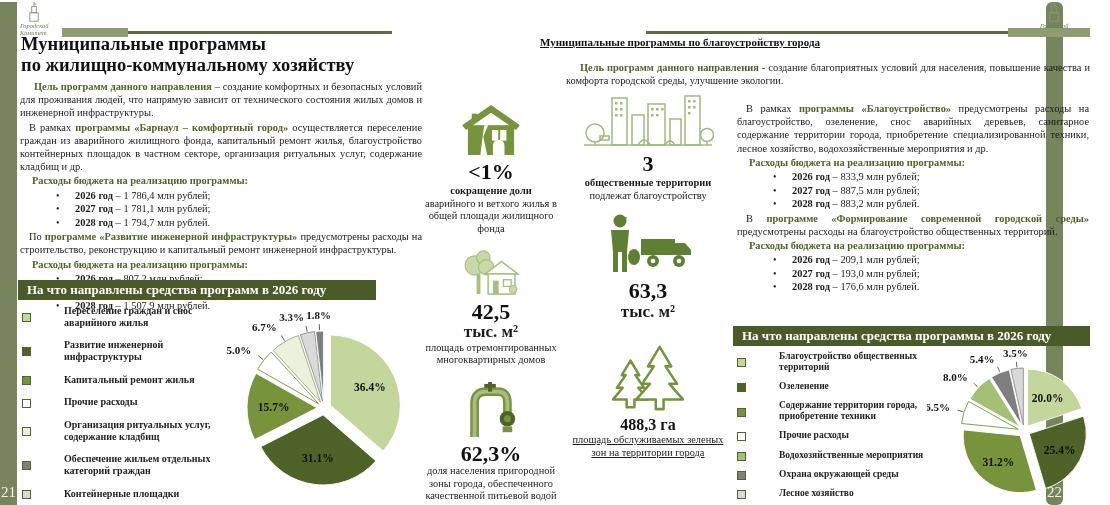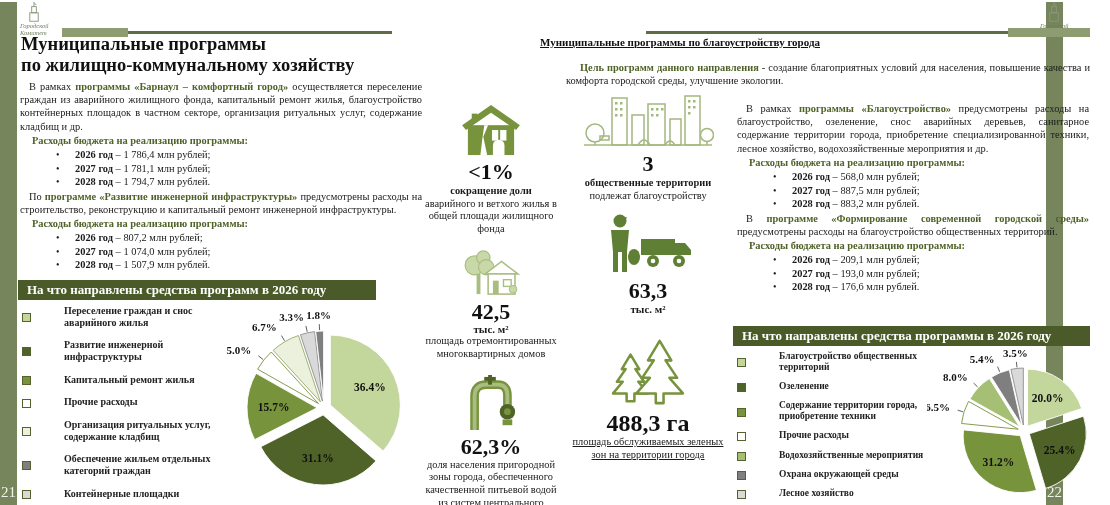--- a/index.html
+++ b/index.html
@@ -47,21 +47,21 @@
   .pie-label-in{font:bold 11.5px "Liberation Serif","DejaVu Serif",serif;fill:#101010;}
   .pie-label-out{font:bold 11px "Liberation Serif","DejaVu Serif",serif;fill:#101010;}
   .leader{stroke:#4d4d4d;stroke-width:0.9;fill:none;}
   
   .stats{position:absolute;display:flex;flex-direction:column;align-items:center;text-align:center;}
   .stats-l{left:424px;top:88px;width:134px;}
   .stats-r{left:558px;top:88px;width:180px;}
   .stat{display:flex;flex-direction:column;align-items:center;}
   .stat .icon{display:block;}
   .stat-val{font-size:22px;font-weight:bold;color:#111;line-height:1.05;margin-top:4px;}
-  .stat-unit{font-size:11px;font-weight:bold;line-height:1.1;}
+  .stat-unit{font-size:17px;font-weight:bold;line-height:1.1;}
   .stat-bold{font-size:10.4px;font-weight:bold;line-height:1.22;margin-top:2px;}
   .stat-text{font-size:10.4px;line-height:1.22;}
 </style>
 </head>
 <body>
 
 <div id="canvas">
 
   <div class="vbar" style="left:0;">
     <div class="pagenum">21</div>
@@ -74,21 +74,21 @@
         <rect x="4.5" y="14" width="11" height="11"></rect>
           <line x1="10" y1="2" x2="13" y2="3.5"></line>
       </g>
     </svg>
     <span class="lg1">Городской</span>
     <span class="lg2">Комитет</span>
   </div>
   <div class="thick" style="left:62px;top:28px;width:66px;"></div>
   <div class="thin" style="left:128px;top:31px;width:264px;"></div>
 
-  <div class="vbar" style="left:1046px;">
+  <div class="vbar" style="left:1046px;border-radius:6px;">
     <div class="pagenum">22</div>
   </div>
   <div class="logo" style="left:1040px;">
     <svg width="16" height="20" viewBox="0 0 20 26">
       <g fill="none" stroke="#8a977b" stroke-width="1.2">
         <line x1="10" y1="0" x2="10" y2="6"></line>
           <rect x="7" y="6" width="6" height="8"></rect>
         <rect x="4.5" y="14" width="11" height="11"></rect>
           <line x1="10" y1="2" x2="13" y2="3.5"></line>
       </g>
@@ -98,20 +98,21 @@
   </div>
   <div class="thin" style="left:646px;top:31px;width:372px;"></div>
   <div class="thick" style="left:1008px;top:28px;width:82px;"></div>
 
   <div class="title t-left">
     <div>Муниципальные программы</div>
     <div>по жилищно-коммунальному хозяйству</div>
   </div>
 
   <div class="bodycol col-l">
+    <p class="para goal"><span class="grn">Цель программ данного направления</span><span> – создание комфортных и безопасных условий для проживания людей, что напрямую зависит от технического состояния жилых домов и инженерной инфраструктуры.</span></p>
     <p class="para"><span>В рамках </span><span class="grn">программы «Барнаул – комфортный город»</span><span> осуществляется переселение граждан из аварийного жилищного фонда, капитальный ремонт жилья, благоустройство контейнерных площадок в частном секторе, организация ритуальных услуг, содержание кладбищ и др.</span></p>
     <p class="para blabel">Расходы бюджета на реализацию программы:</p>
     <ul class="budget">
       <li><b>2026 год</b><span> – 1 786,4 млн рублей;</span></li>
       <li><b>2027 год</b><span> – 1 781,1 млн рублей;</span></li>
       <li><b>2028 год</b><span> – 1 794,7 млн рублей.</span></li>
     </ul>
     <p class="para"><span>По </span><span class="grn">программе «Развитие инженерной инфраструктуры»</span><span> предусмотрены расходы на строительство, реконструкцию и капитальный ремонт инженерной инфраструктуры.</span></p>
     <p class="para blabel">Расходы бюджета на реализацию программы:</p>
     <ul class="budget">
@@ -226,21 +227,21 @@
   <div class="title t-right">Муниципальные программы по благоустройству города</div>
 
   <div class="bodycol goal-r">
     <p class="para goal"><span class="grn">Цель программ данного направления</span><span> - создание благоприятных условий для населения, повышение качества и комфорта городской среды, улучшение экологии.</span></p>
   </div>
 
   <div class="bodycol col-r">
     <p class="para"><span>В рамках </span><span class="grn">программы «Благоустройство»</span><span> предусмотрены расходы на благоустройство, озеленение, снос аварийных деревьев, санитарное содержание территории города, приобретение специализированной техники, лесное хозяйство, водохозяйственные мероприятия и др.</span></p>
     <p class="para blabel">Расходы бюджета на реализацию программы:</p>
     <ul class="budget">
-      <li><b>2026 год</b><span> – 568,0 млн рублей;</span></li>
+      <li><b>2026 год</b><span> – 833,9 млн рублей;</span></li>
       <li><b>2027 год</b><span> – 887,5 млн рублей;</span></li>
       <li><b>2028 год</b><span> – 883,2 млн рублей.</span></li>
     </ul>
     <p class="para"><span>В </span><span class="grn">программе «Формирование современной городской среды»</span><span> предусмотрены расходы на благоустройство общественных территорий.</span></p>
     <p class="para blabel">Расходы бюджета на реализацию программы:</p>
     <ul class="budget">
       <li><b>2026 год</b><span> – 209,1 млн рублей;</span></li>
       <li><b>2027 год</b><span> – 193,0 млн рублей;</span></li>
       <li><b>2028 год</b><span> – 176,6 млн рублей.</span></li>
     </ul>
@@ -359,18 +360,18 @@
       <div class="stat-val">63,3</div>
       <div class="stat-unit">тыс. м²</div>
     </div>
     <div class="stat" style="margin-top:24px;">
       <svg class="icon" width="78" height="68" viewBox="0 0 80 70">
         <g fill="#ffffff" stroke="#77933c" stroke-width="2.6" stroke-linejoin="round">
           <polygon points="22,16 31,31 27,31 36,44 30,44 40,56 26,56 26,64 18,64 18,56 4,56 14,44 8,44 17,31 13,31"></polygon>
           <polygon points="52,2 64,22 58,22 70,40 62,40 76,56 56,56 56,66 48,66 48,56 28,56 42,40 34,40 46,22 40,22"></polygon>
         </g>
       </svg>
-      <div class="stat-val" style="font-size:24px;">488,3 га</div>
+      <div class="stat-val" style="font-size:16px;">488,3 га</div>
       <div class="stat-text" style="width:165px;text-decoration:underline;">площадь обслуживаемых зеленых зон на территории города</div>
     </div>
   </div>
 
 </div>
 
 </body></html>

